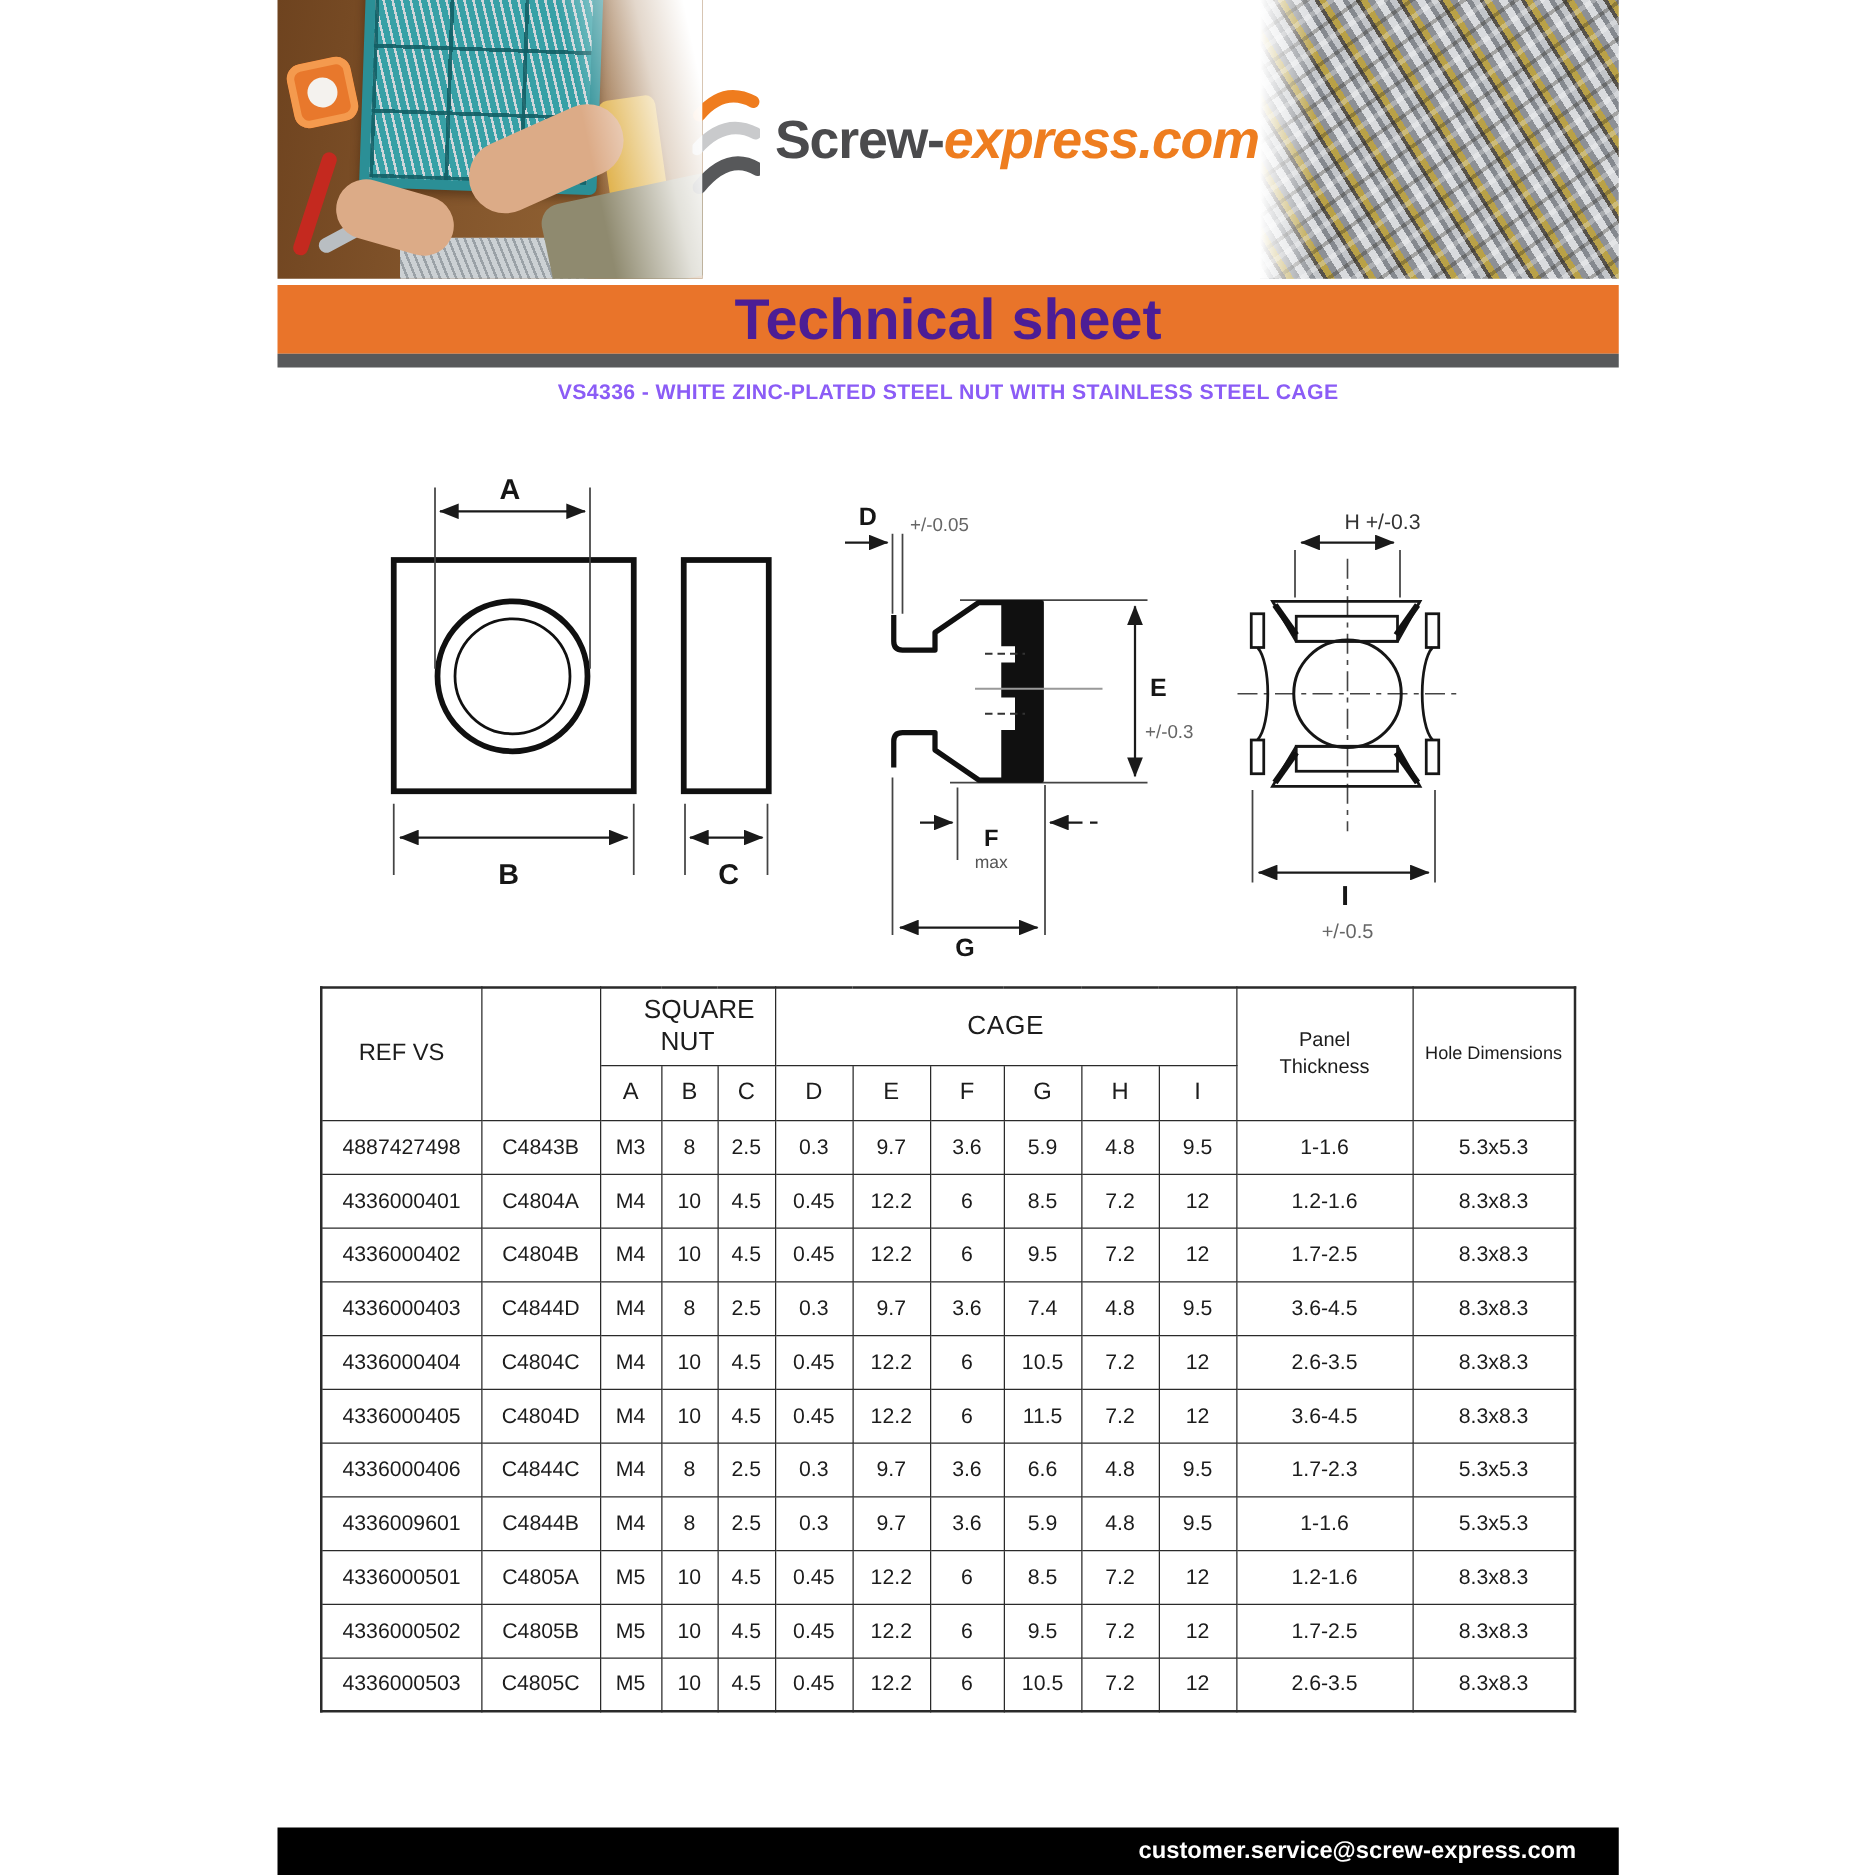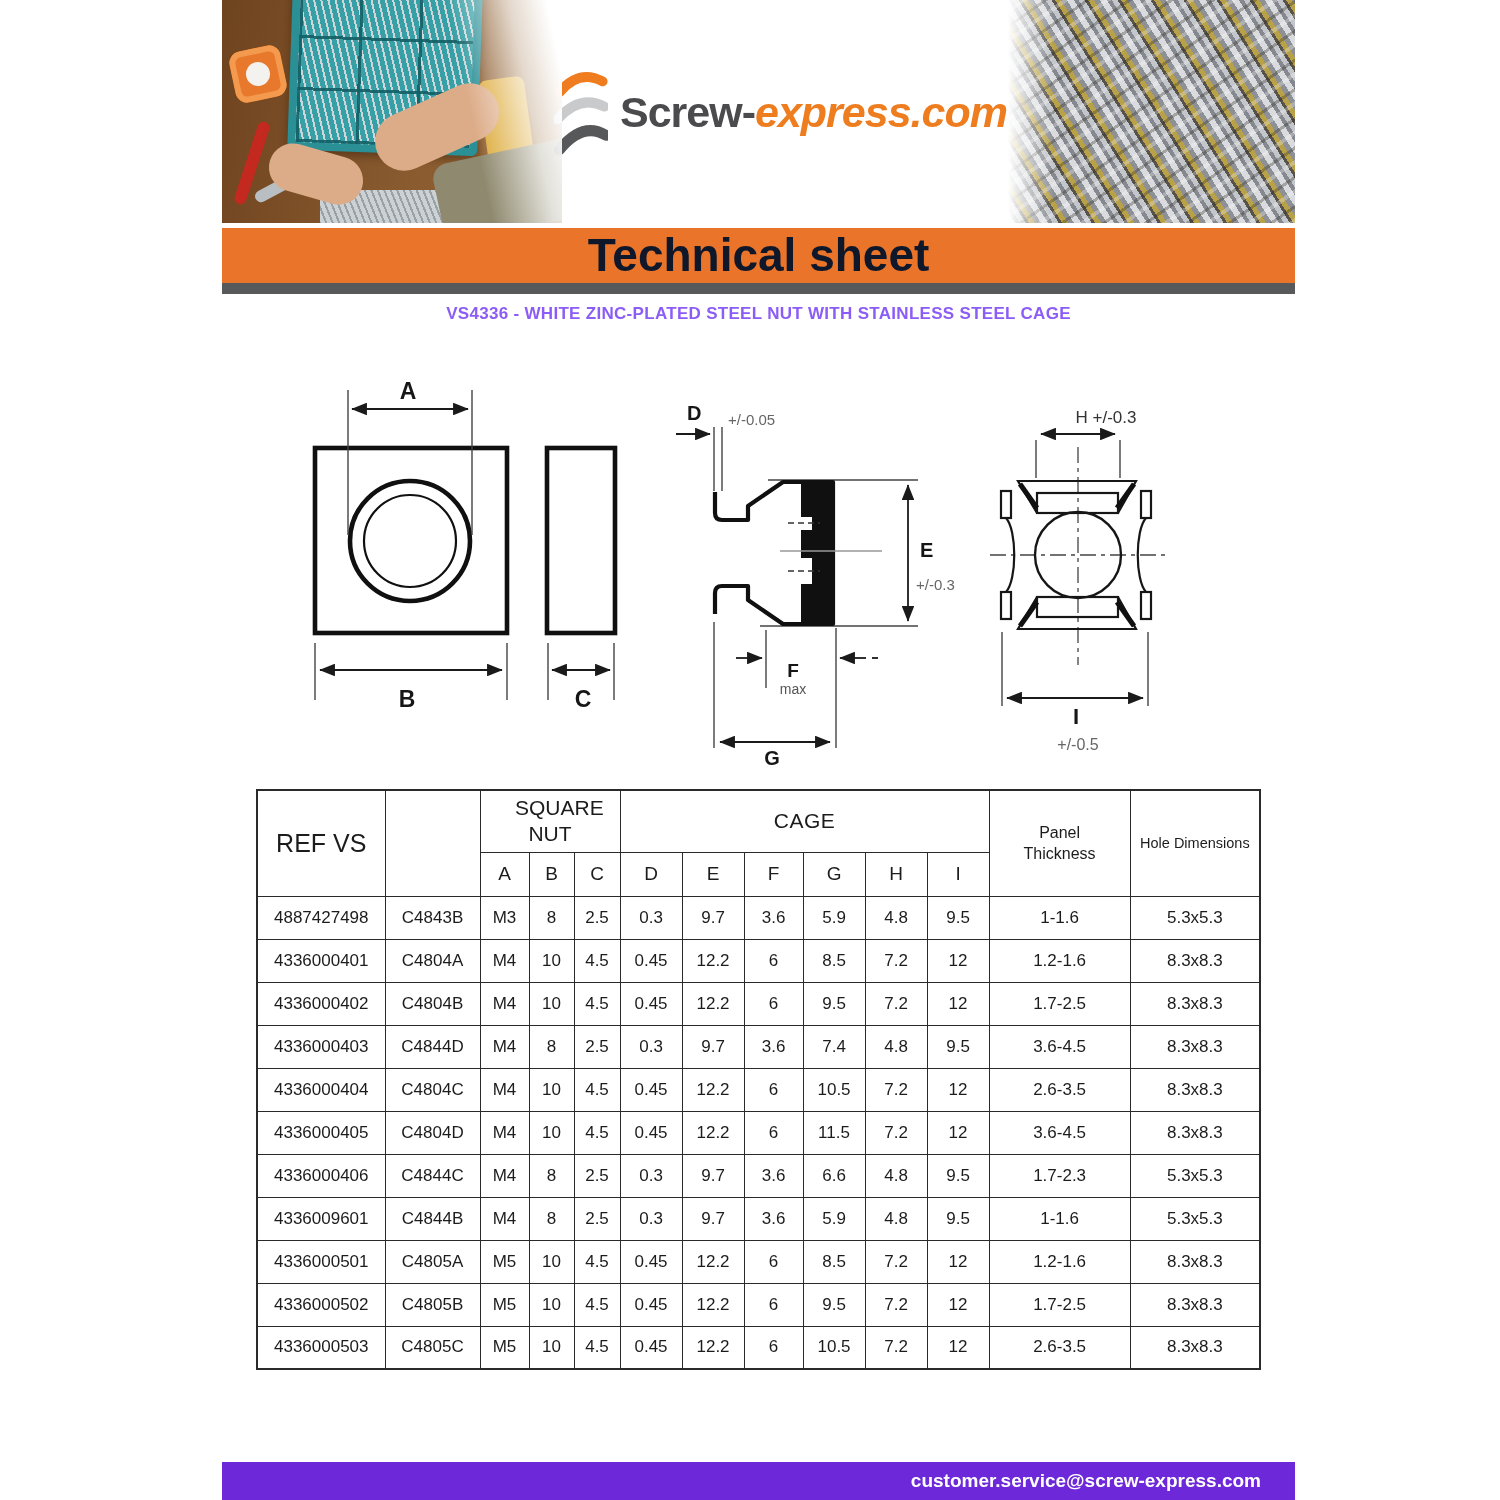--- a/index.html
+++ b/index.html
@@ -38,21 +38,21 @@
       linear-gradient(to right,#ffffff 0,rgba(255,255,255,0) 16%),
       repeating-linear-gradient(-35deg,rgba(255,255,255,.28) 0 4px,rgba(255,255,255,0) 4px 12px,rgba(40,36,26,.30) 12px 15px,rgba(255,255,255,0) 15px 24px),
       repeating-linear-gradient(58deg,#d9dbde 0 6px,#85898f 6px 10px,#c3c6ca 10px 15px,#57524a 15px 18px,#b9a147 18px 23px,#8d9095 23px 28px);}
   .logo{position:absolute;left:332px;top:60px;height:104px;display:flex;align-items:center;gap:12px;}
   .logo-text{font-size:43px;font-weight:bold;letter-spacing:-1px;white-space:nowrap;}
   .brand-dark{color:#4b4b4d;}
   .brand-orange{color:#ee7d1f;font-style:italic;}
 
   
   .banner{position:absolute;left:0;top:228px;width:1073px;height:55px;background:#e9742a;text-align:center;}
-  .banner span{display:inline-block;line-height:55px;font-size:46px;font-weight:bold;color:#0f172a;letter-spacing:0px;}
+  .banner span{display:inline-block;line-height:55px;font-size:46px;font-weight:bold;color:#4c1d95;letter-spacing:0px;}
   .banner-shadow{position:absolute;left:0;top:283px;width:1073px;height:11px;background:#58595b;}
   .subtitle{position:absolute;left:0;top:304px;width:1073px;text-align:center;
     font-size:17px;font-weight:bold;color:#8b5cf6;letter-spacing:.3px;}
 
   
   .drawings{position:absolute;left:78px;top:355px;width:950px;height:420px;}
   svg text{font-family:"Liberation Sans",sans-serif;fill:#161616;}
   .dim-label{font-weight:bold;font-size:23px;}
   .dim-label-sm{font-weight:bold;font-size:20px;}
   .tol-label{font-size:15px;fill:#666;}
@@ -60,31 +60,31 @@
 
   
   .spec-table-wrap{position:absolute;left:34px;top:789px;}
   table.spec{border-collapse:collapse;table-layout:fixed;width:1003px;border:2.5px solid #2a2a2a;}
   table.spec th,table.spec td{border:1.6px solid #2a2a2a;text-align:center;vertical-align:middle;
     padding:0;font-weight:normal;color:#1c1c1c;}
   tr.group-row{height:62px;}
   tr.letter-row{height:44px;}
   tbody tr{height:43px;}
   td{font-size:17px;}
-  .th-ref{font-size:25px;}
+  .th-ref{font-size:19px;}
   .th-square{font-size:21px;line-height:1.25;}
   .th-square span{display:inline-block;width:70px;}
   .th-cage{font-size:21px;letter-spacing:.5px;margin-left:24px;}
   .th-panel{font-size:16px;line-height:1.35;}
   .th-panel span{display:inline-block;width:84px;}
   .th-hole{font-size:14.5px;}
   .letter{font-weight:bold;font-size:19px;}
 
   
-  .footer{position:absolute;left:0;top:1462px;width:1073px;height:38px;background:#6d28d9;}
+  .footer{position:absolute;left:0;top:1462px;width:1073px;height:38px;background:#000000;}
   .footer span{display:block;line-height:38px;text-align:right;padding-right:34px;
     color:#fff;font-weight:bold;font-size:19px;}
 </style>
 </head>
 <body>
 
 <div class="sheet">
   <div class="content">
 
     <div class="hero">

